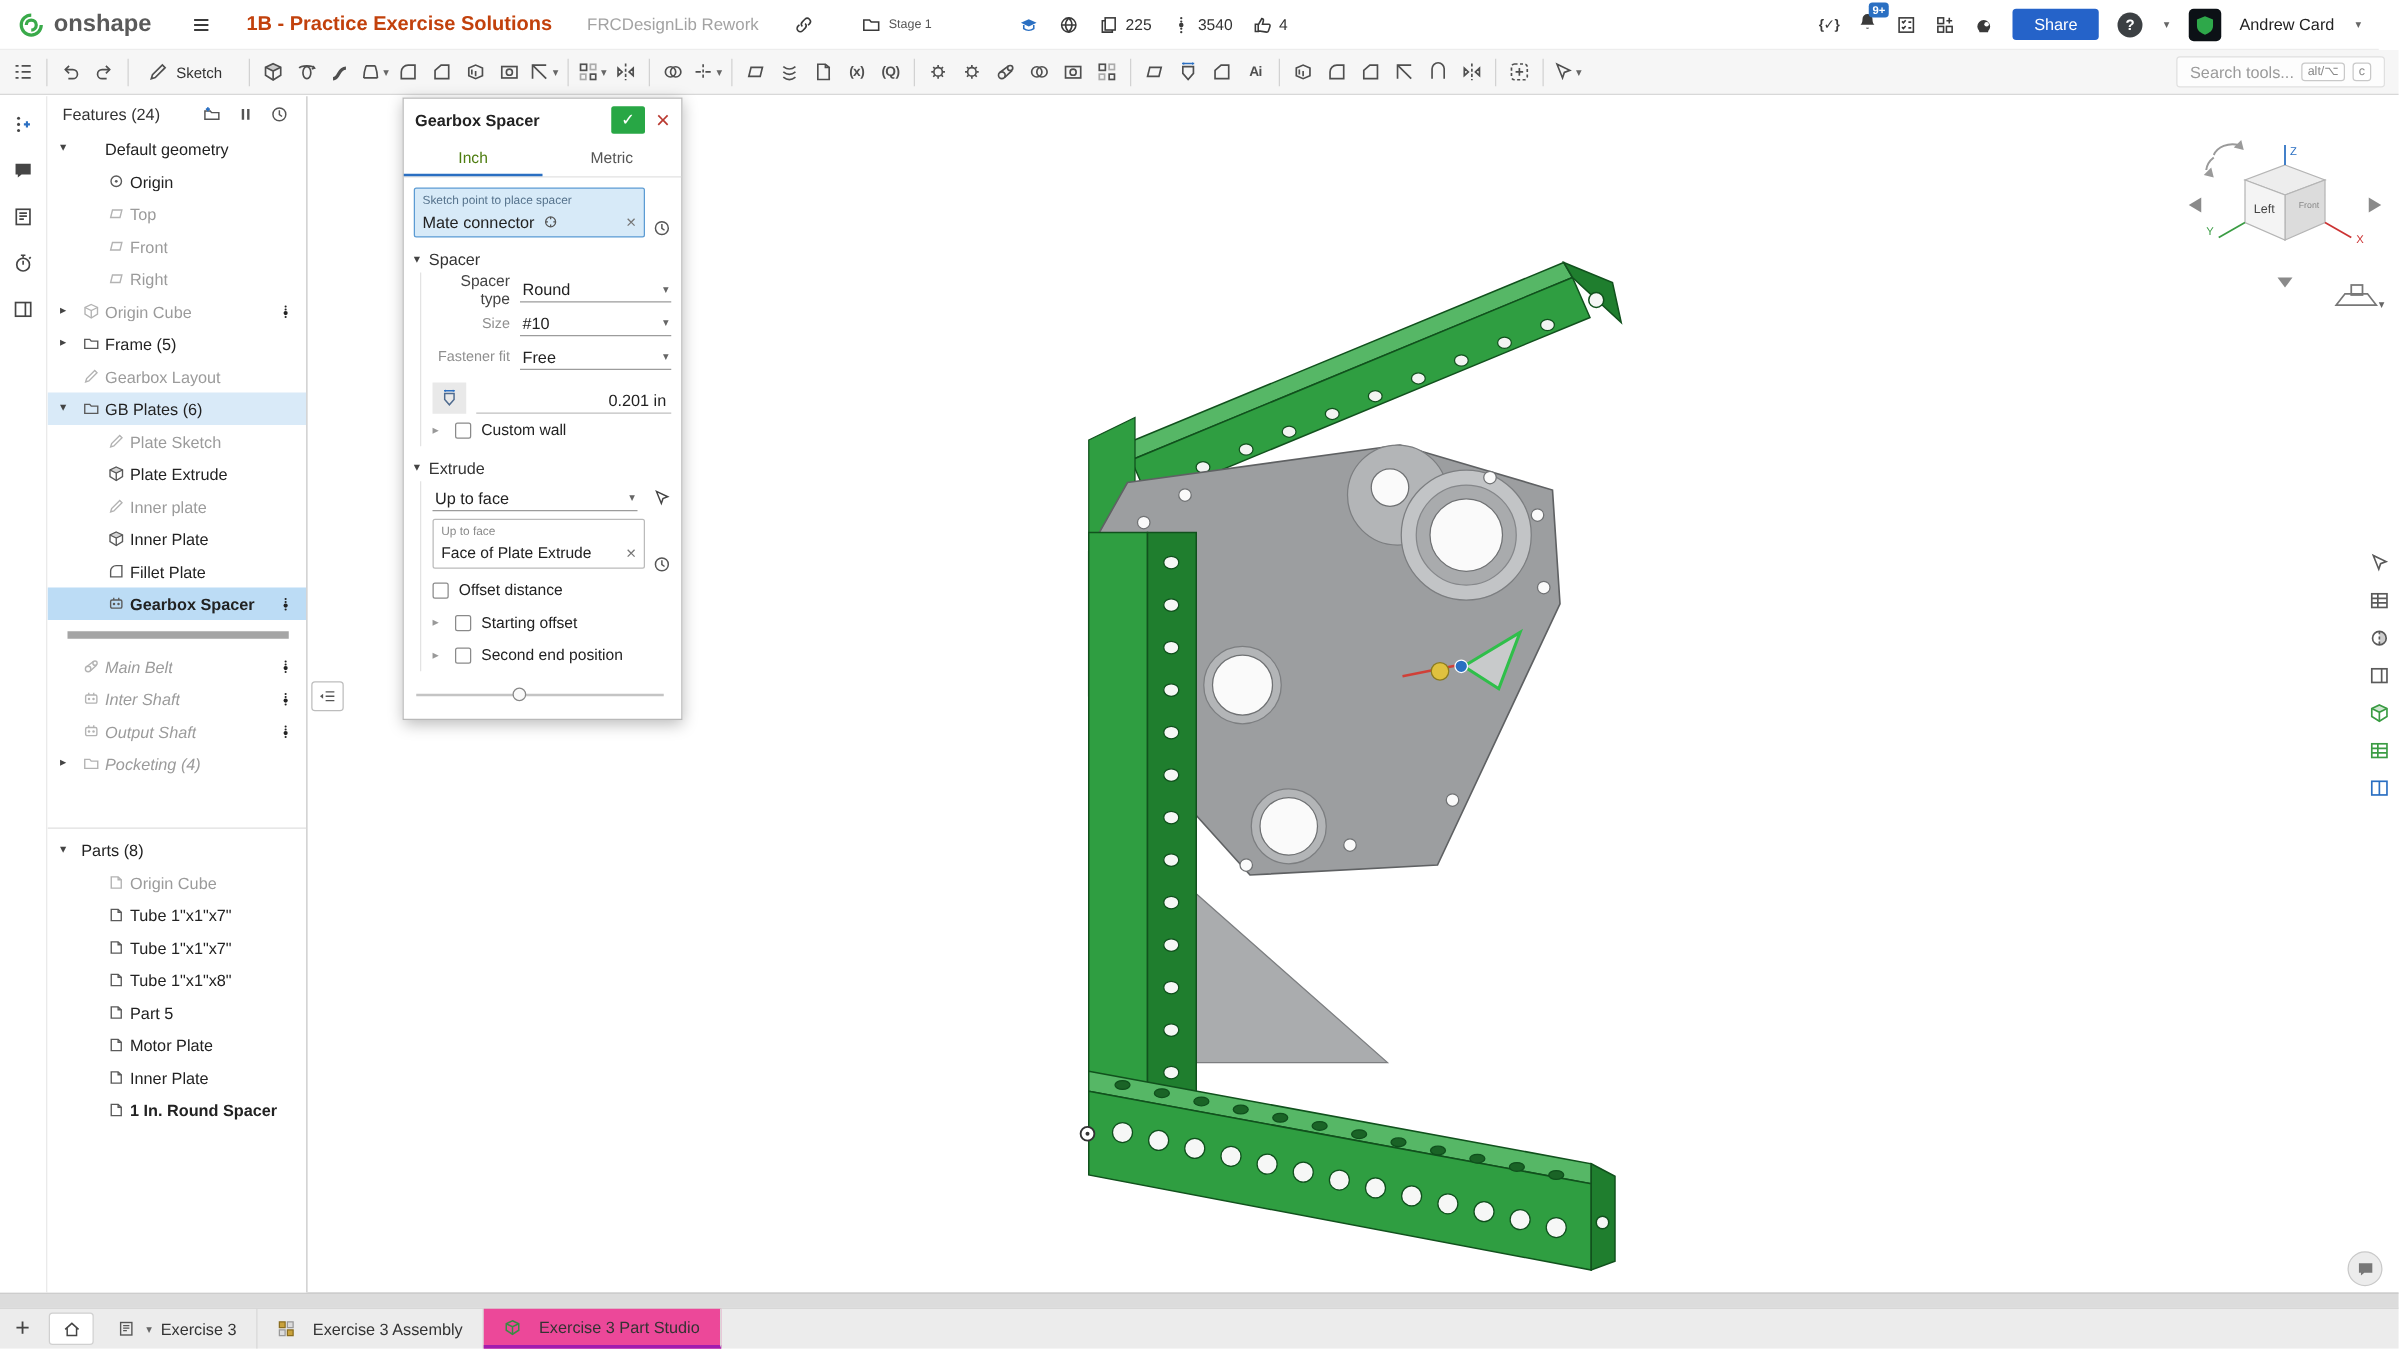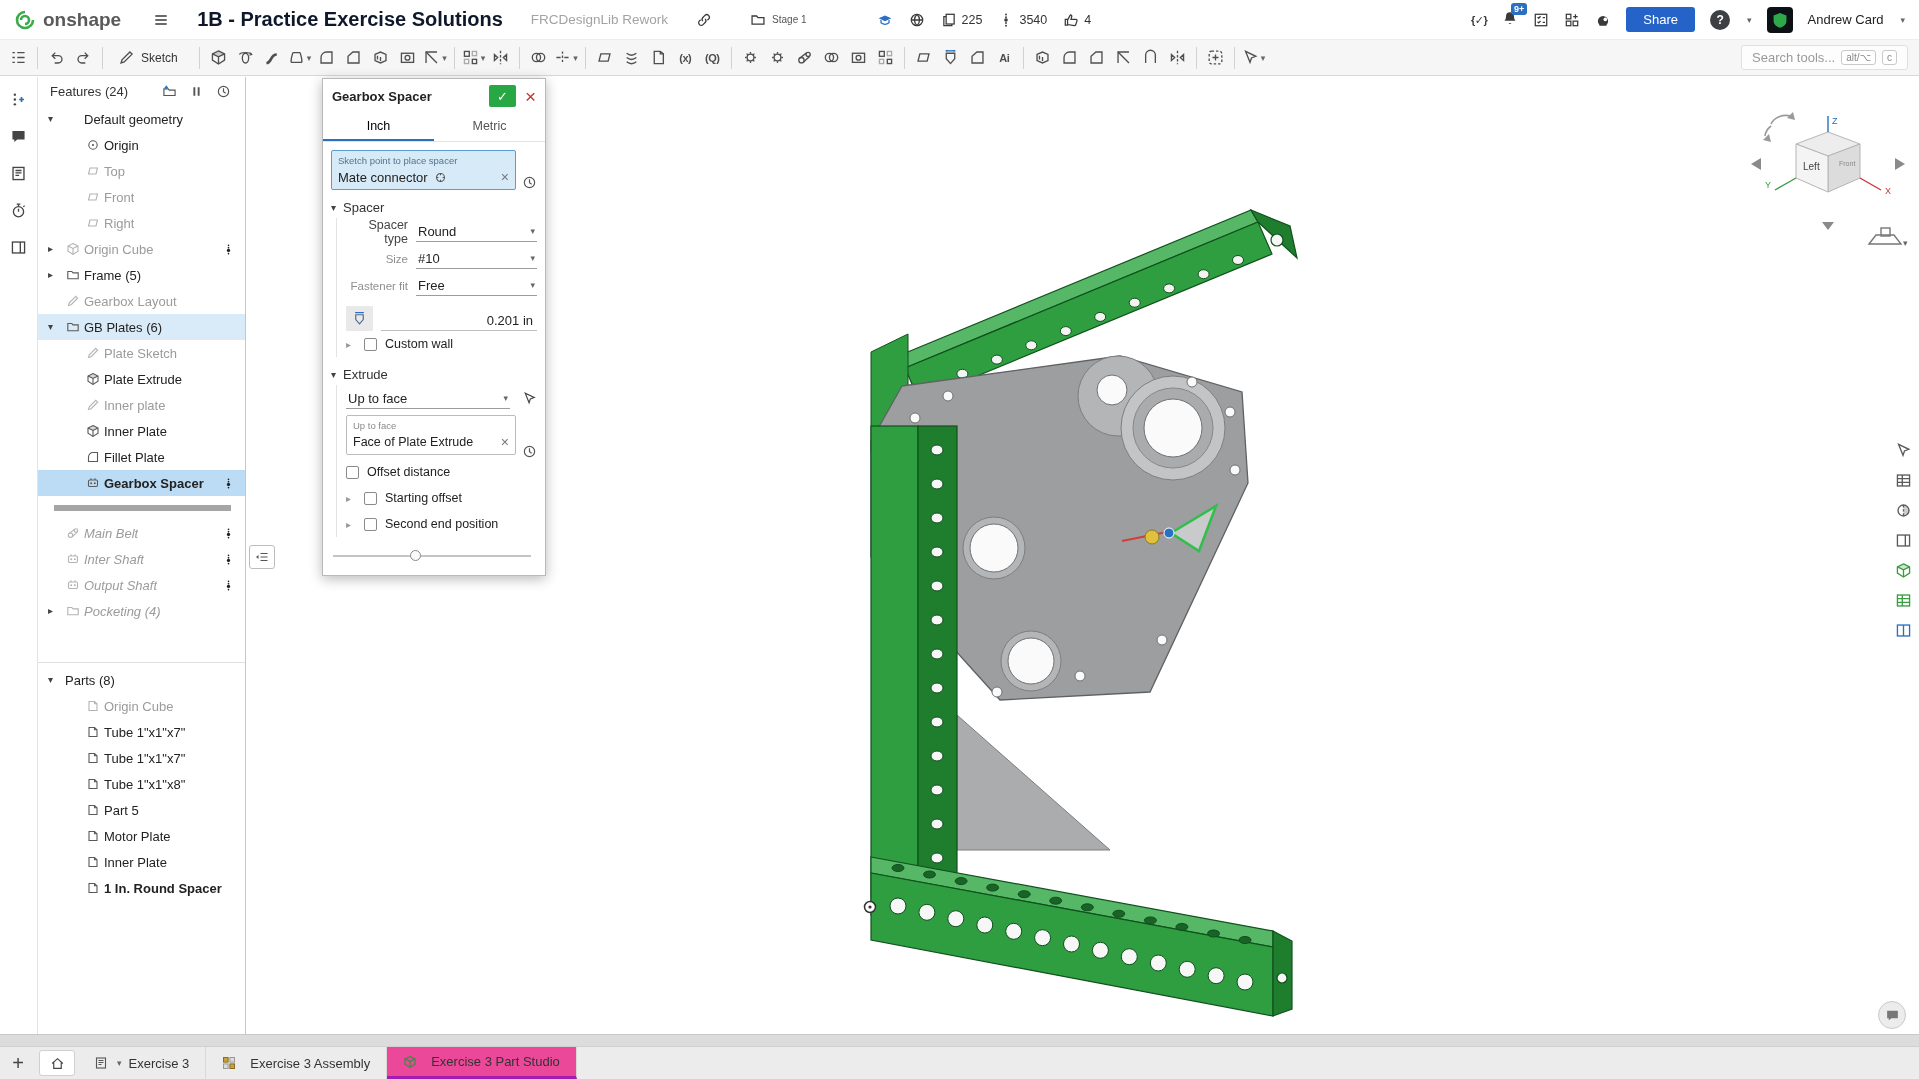--- a/index.html
+++ b/index.html
@@ -7,25 +7,25 @@
 body{position:relative;background:#fff;font-family:"Liberation Sans","DejaVu Sans",sans-serif;color:#333;cursor:default}
 .ticon{display:inline-flex;align-items:center;justify-content:center;line-height:0}
 .ticon svg{display:block}
 .txticon{font-size:11px;font-weight:700;letter-spacing:-.5px}
 .caret{font-size:9px;color:#666;margin-left:2px}
 .chev{font-size:10px;color:#444}
 .helpq{font-size:12px;font-weight:700}
 .plusch{font-size:20px;font-weight:400}
 
 
-.topbar{position:absolute;top:0;left:0;right:0;height:40px;background:#fff;display:flex;align-items:center;padding:0 14px;gap:28px;z-index:9;border-bottom:1px solid #ededed}
+.topbar{position:absolute;top:0;left:0;right:16px;height:40px;background:#fff;display:flex;align-items:center;padding:0 14px;gap:28px;z-index:9;border-bottom:1px solid #ededed}
 .logo{display:flex;align-items:center;gap:7px}
 .wordmark{font-size:19px;color:#5a5a5a;font-weight:700}
 .hamb{color:#333;font-size:16px;margin-left:4px}
-.doctitle{font-size:20px;font-weight:700;color:#0f172a;white-space:nowrap}
+.doctitle{font-size:16px;font-weight:700;color:#c2410c;white-space:nowrap}
 .docsub{font-size:13.5px;color:#a3a3a3}
 .stage{display:flex;align-items:center;gap:6px;color:#555;font-size:10px;margin-left:10px}
 .stats{display:flex;align-items:center;gap:16px;margin-left:42px;color:#333;font-size:12.5px}
 .stat{display:flex;align-items:center;gap:5px}
 .tbright{margin-left:auto;display:flex;align-items:center;gap:15px}
 .bellwrap{position:relative}
 .badge{position:absolute;top:-7px;right:-9px;background:#2a6fc2;color:#fff;font-size:9px;font-weight:700;padding:1px 3px;border-radius:3px}
 .sharebtn{background:#2563c9;color:#fff;font-size:13px;padding:5px 17px;border-radius:3px}
 .helpbtn{width:20px;height:20px;border-radius:50%;background:#3c4043;color:#fff;display:flex;align-items:center;justify-content:center}
 .avatar{width:26px;height:26px;border-radius:4px;background:#0c1116;display:flex;align-items:center;justify-content:center;font-size:18px}
@@ -73,21 +73,21 @@
 .rbhandle{position:absolute;left:249px;top:545px;width:26px;height:24px;background:#fff;border:1px solid #bdbdbd;border-radius:3px;display:flex;align-items:center;justify-content:center;color:#555;font-size:14px;z-index:9}
 
 
 .dialog{position:absolute;left:322px;top:78px;width:224px;background:#fff;border:1px solid #b9b9b9;box-shadow:0 3px 12px rgba(0,0,0,.28);z-index:10;font-size:13px}
 .dhead{display:flex;align-items:center;height:34px;padding:0 9px;gap:9px}
 .dtitle{font-weight:700;font-size:13px;color:#222;flex:1}
 .dok{width:27px;height:22px;background:#28a745;color:#fff;border-radius:2px;display:flex;align-items:center;justify-content:center;font-size:13px;font-weight:700}
 .dclose{color:#b93a31;font-size:19px;line-height:1}
 .dtabs{display:flex;border-bottom:1px solid #e2e2e2}
 .dtab{flex:1;text-align:center;padding:6px 0;font-size:12.5px;color:#555;border-bottom:2px solid transparent}
-.dtab.active{color:#000000;border-bottom-color:#2a6fc2}
+.dtab.active{color:#4d7c0f;border-bottom-color:#2a6fc2}
 .dbody{padding:8px 8px 10px}
 .selrow{display:flex;align-items:flex-end;gap:6px}
 .selbox{flex:1;background:#d7eaf8;border:1px solid #5b9bd3;border-radius:2px;padding:4px 6px}
 .slab{font-size:9.5px;color:#55728c;margin-bottom:3px}
 .selval{display:flex;align-items:center;gap:6px;font-size:13px;color:#222}
 .xbtn{margin-left:auto;color:#777;font-size:14px}
 .dclock{color:#555;font-size:15px;margin-top:8px}
 .dsection{display:flex;align-items:center;gap:7px;margin:10px 0 3px;color:#333}
 .dcontent{border-left:1px solid #e3e3e3;margin-left:5px;padding-left:9px}
 .prow{display:flex;align-items:center;height:27px;gap:8px}

